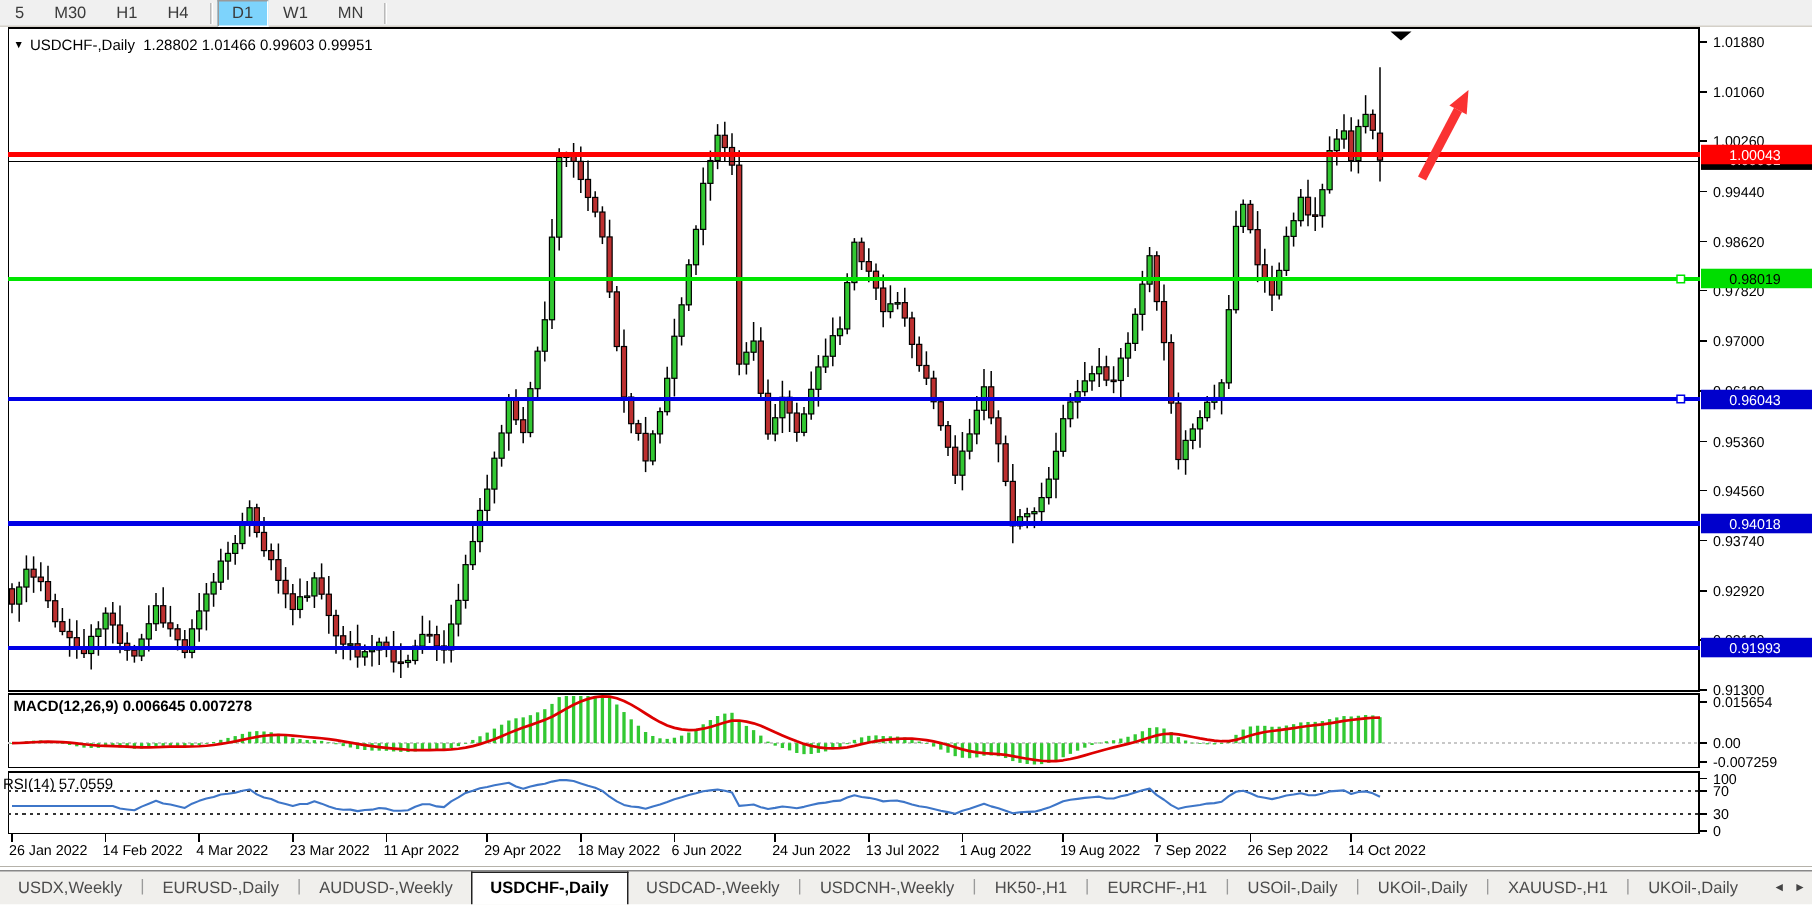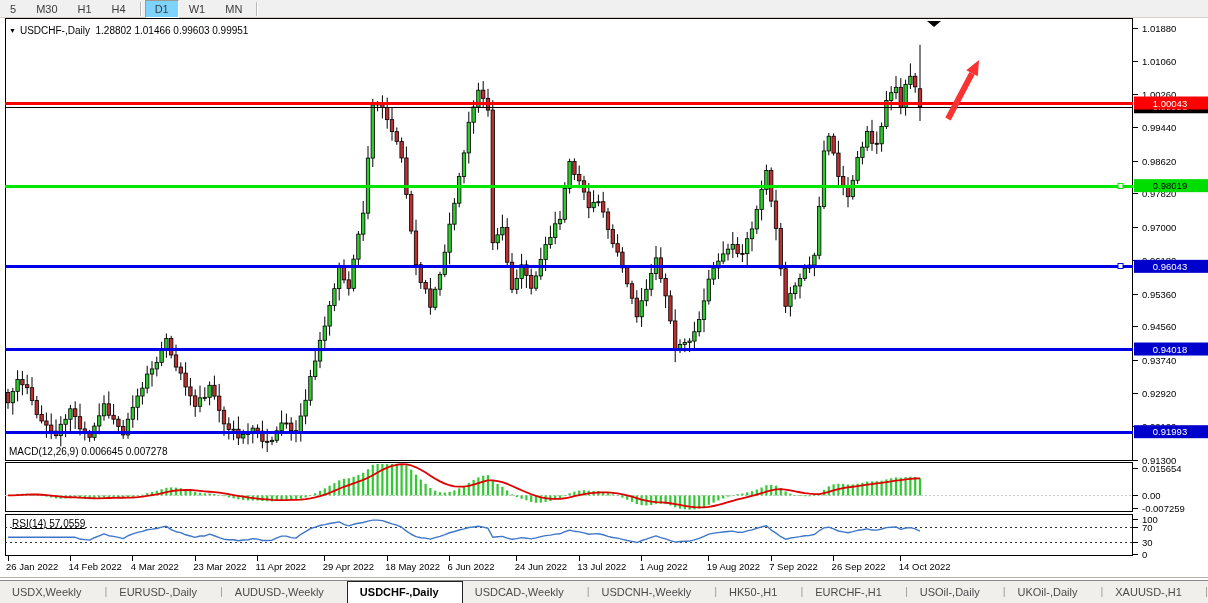--- a/index.html
+++ b/index.html
@@ -18,28 +18,28 @@
                    border-right-color:#fff; border-bottom-color:#fff; }
   .tf-sep { width:1px; height:14px; background:#b9b9b9; margin:0 4px;
             box-shadow:1px 0 0 #fff; }
 
   
   .chart-window { position:absolute; left:0; top:18px; width:1208px; height:560px; background:#fff; }
   #chart-svg { position:absolute; left:0; top:0; }
   .panel-label { position:absolute; font-size:10px; color:#000; white-space:pre; }
   .chart-title { left:9px; top:7px; }
   .chart-title .tri { font-size:7px; vertical-align:1px; margin-right:4px; }
-  .macd-title { left:9px; top:428px; }
-  .rsi-title  { left:12px; top:500px;text-decoration:underline; }
+  .macd-title { left:9px; top:448px;font-weight:bold; }
+  .rsi-title  { left:2px; top:500px; }
 
   
   .tabbar { position:absolute; left:0; top:580px; width:1208px; height:23px;
             background:#f0efec; border-top:1px solid #888;
             display:flex; align-items:flex-end; font-size:11px; }
-  .tab { height:19px; padding:2px 23px 0 12px; color:#4b4b4b; white-space:nowrap;
+  .tab { height:19px; padding:2px 12px 0 12px; color:#4b4b4b; white-space:nowrap;
          cursor:default; }
   .tab.active { background:#fff; color:#000; font-weight:bold; height:22px;
                 border:1px solid #222; border-bottom:none; padding-top:4px; }
   .tab-pipe { color:#9a9a9a; align-self:center; padding-bottom:2px; }
   .tab-scrollers { margin-left:auto; display:flex; align-items:center; height:23px;
                    padding-right:4px; gap:6px; }
   .tab-scroll { font-size:8px; color:#444; cursor:default; }
 </style>
 </head>
 <body>

